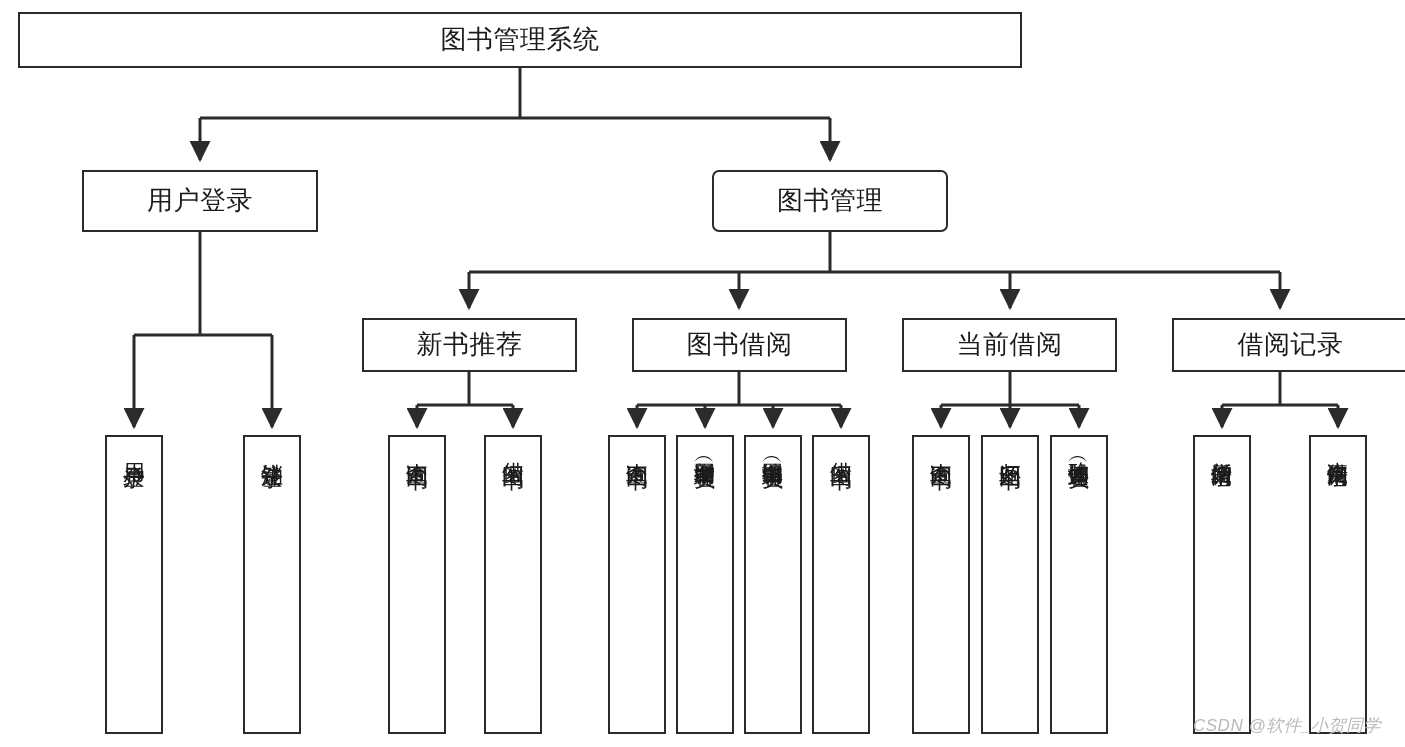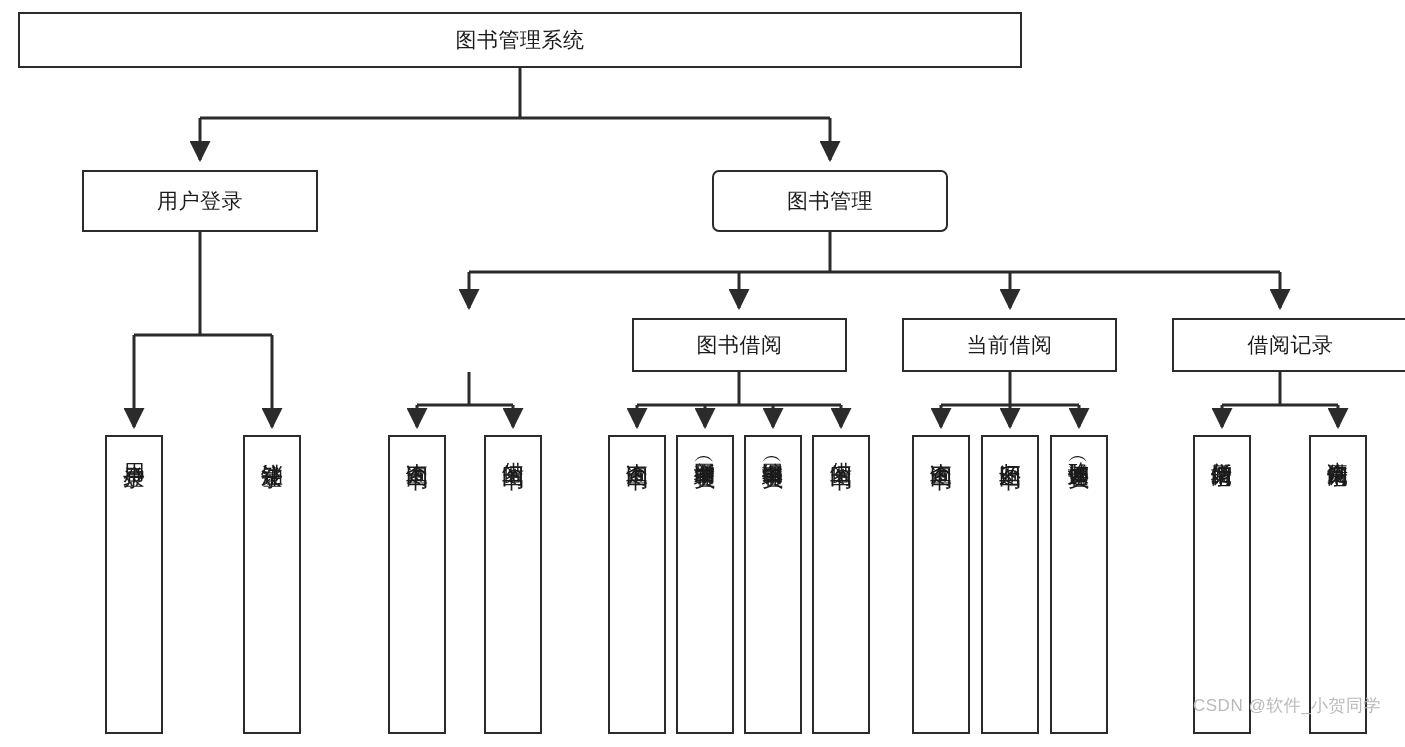--- a/index.html
+++ b/index.html
@@ -29,21 +29,21 @@
     box-sizing: border-box;
     background: #ffffff;
     border: 2px solid #2b2b2b;
     display: flex;
     align-items: center;
     justify-content: center;
     z-index: 2;
   }
   .node-label {
     color: #1b1b1b;
-    font-size: 21px;
+    font-size: 26px;
     line-height: 1.12;
     letter-spacing: 0.5px;
     white-space: nowrap;
   }
   .node.leaf {
     align-items: flex-start;
     justify-content: center;
     padding-top: 8px;
   }
   .node.leaf .node-label {
@@ -127,20 +127,23 @@
     <span class="node-label">图书管理系统</span>
   </div>
 
   <div class="node" style="left:82px; top:170px; width:236px; height:62px;">
     <span class="node-label">用户登录</span>
   </div>
   <div class="node" style="left:712px; top:170px; width:236px; height:62px;border-radius:7px;">
     <span class="node-label">图书管理</span>
   </div>
 
+  <div class="node" style="left:362px; top:318px; width:215px; height:54px;">
+    <span class="node-label">新书推荐</span>
+  </div>
   <div class="node" style="left:632px; top:318px; width:215px; height:54px;text-align:center;">
     <span class="node-label">图书借阅</span>
   </div>
   <div class="node" style="left:902px; top:318px; width:215px; height:54px;text-align:right;">
     <span class="node-label">当前借阅</span>
   </div>
   <div class="node" style="left:1172px; top:318px; width:237px; height:54px;">
     <span class="node-label">借阅记录</span>
   </div>
 
@@ -181,15 +184,15 @@
     <span class="node-label">确认归还（管理员）</span>
   </div>
 
   <div class="node leaf tall" style="left:1193px; top:435px; width:58px; height:299px;">
     <span class="node-label">新增借阅记录</span>
   </div>
   <div class="node leaf tall" style="left:1309px; top:435px; width:58px; height:299px;">
     <span class="node-label">查询借阅记录</span>
   </div>
 
-  <div class="watermark" style="left:1193px; top:694px;">CSDN @软件_小贺同学</div>
+  <div class="watermark" style="left:1193px; top:714px;font-style:italic;">CSDN @软件_小贺同学</div>
 
 </div>
 
 </body></html>

